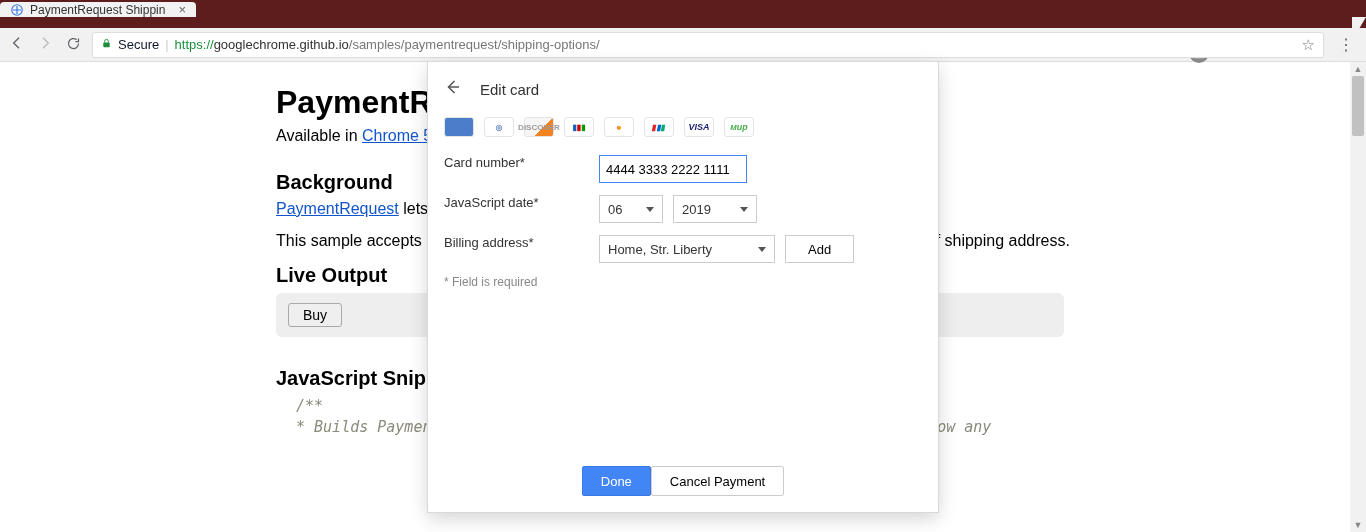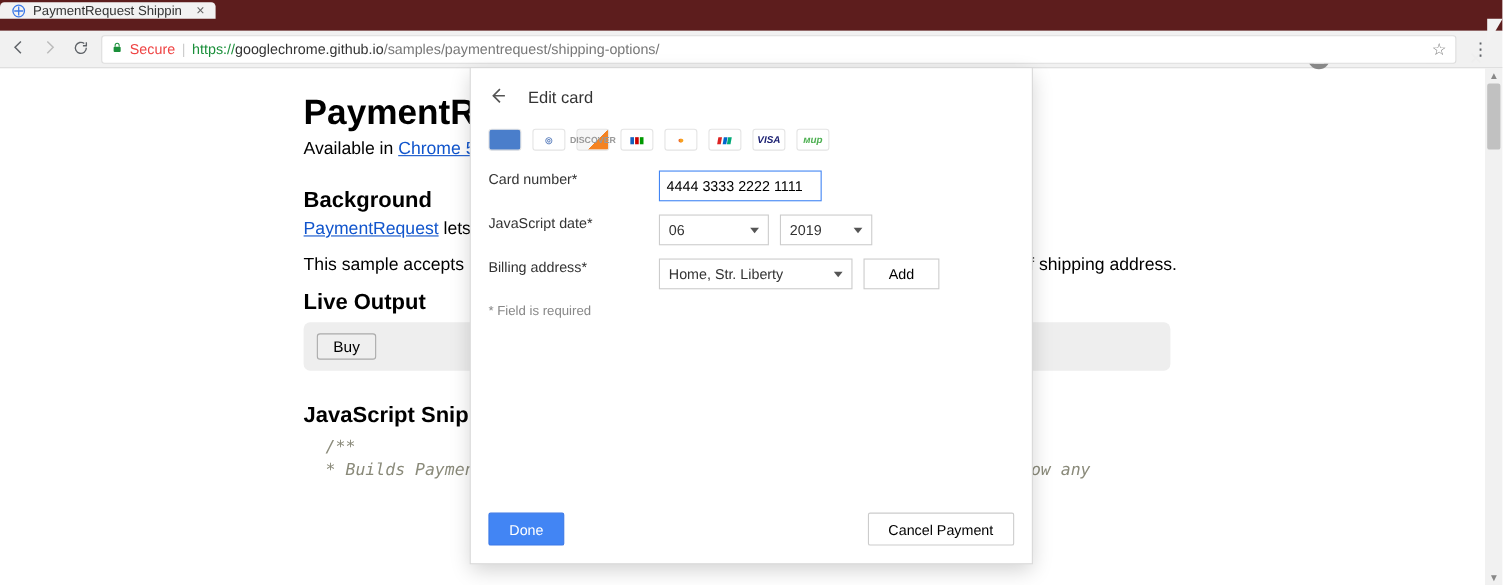--- a/index.html
+++ b/index.html
@@ -94,21 +94,21 @@
     border-radius: 3px;
     height: 26px;
     display: flex;
     align-items: center;
     padding: 0 8px;
     gap: 6px;
     font-size: 13px;
     color: #333;
   }
   .omnibox .lock { color: #1a8f3a; font-size: 12px; }
-  .omnibox .secure { color: #ef4444; font-size: 13px; }
+  .omnibox .secure { color: #0f172a; font-size: 13px; }
   .omnibox .sep { color: #ccc; }
   .omnibox .url { color: #333; }
   .omnibox .url .proto { color: #1a8f3a; }
   .omnibox .url .path { color: #777; }
   .omnibox .star { margin-left: auto; color: #777; font-size: 15px;}
   .menu-dots { color:#5f6368; padding:0 4px; font-size:16px;}
 
   
   .page {
     position: absolute;
@@ -240,21 +240,21 @@
     height: 28px;
     border: 1px solid #ccc;
     background: #fff;
     padding: 0 22px;
     margin-left: 10px;
     font-size: 13px;
   }
   .req-note { color: #888; font-size: 12px; margin-top: 6px;}
   .sheet-footer {
     display: flex;
-    justify-content: space-between;
+    justify-content: center;
     gap: 0;
     padding: 12px 16px 16px;
   }
   .btn {
     height: 30px;
     padding: 0 18px;
     font-size: 13px;
     border-radius: 2px;
     border: 1px solid #ccc;
     background: #fff;
@@ -395,21 +395,21 @@
     </div>
 
     <div class="form-row">
       <div class="lbl">Card number*</div>
       <input class="txt focused" value="4444 3333 2222 1111" style="">
     </div>
 
 
     <div class="form-row">
       <div class="lbl">JavaScript date*</div>
-      <div class="sel" style="width:100px">
+      <div class="sel" style="width:64px">
         <span>06</span>
         <span class="caret"></span>
       </div>
       <div style="width:10px"></div>
       <div class="sel" style="width:84px">
         <span>2019</span>
         <span class="caret"></span>
       </div>
     </div>
 

